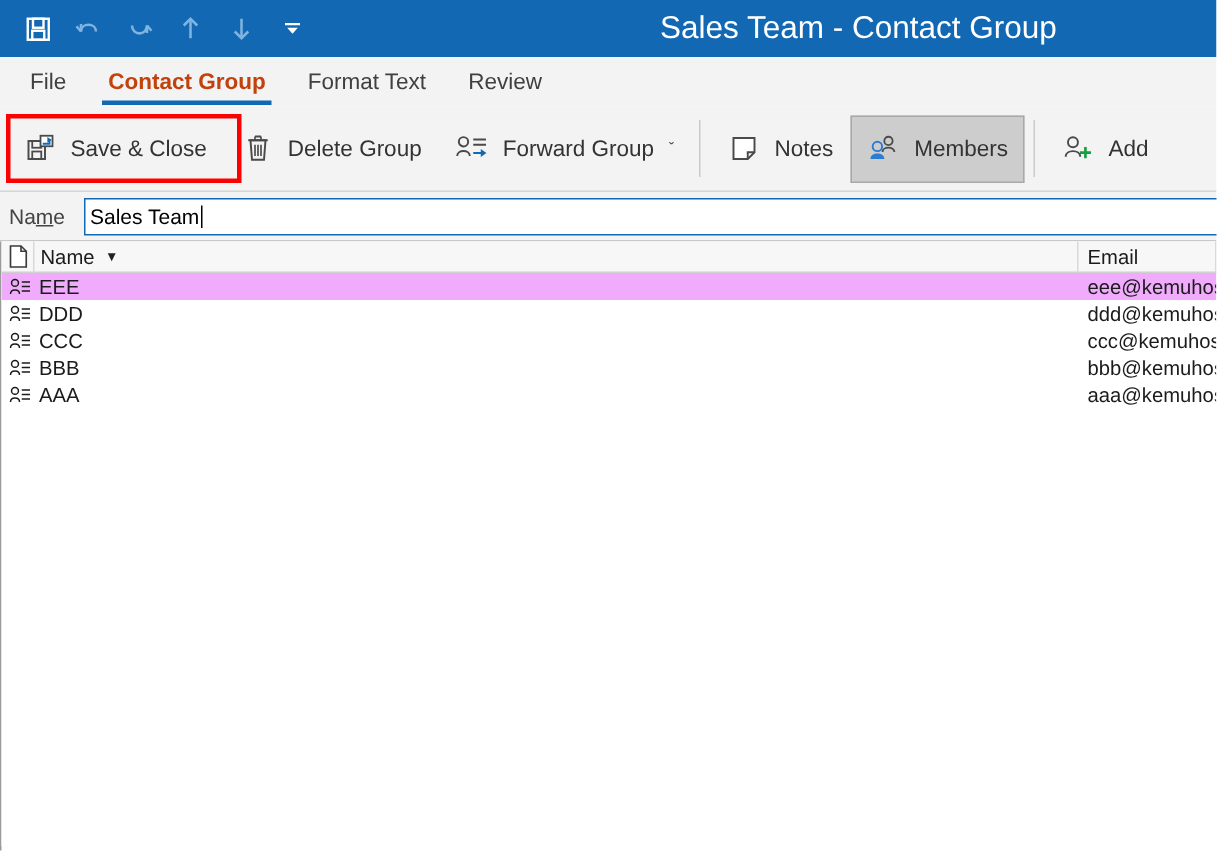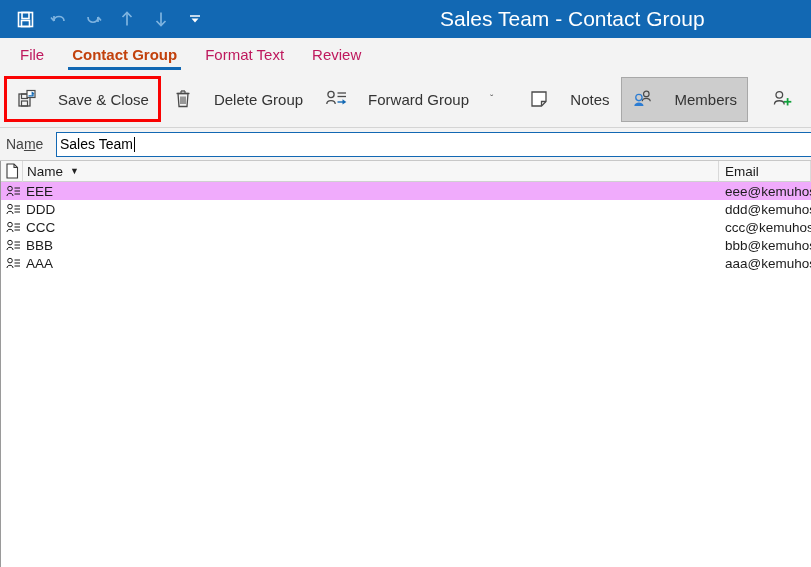--- a/index.html
+++ b/index.html
@@ -66,21 +66,21 @@
     align-items: stretch;
     padding-left: 6px;
     box-sizing: border-box;
   }
   .tab {
     position: relative;
     display: flex;
     align-items: center;
     padding: 0 14px;
     font-size: 15px;
-    color: #be185d;
+    color: #404040;
     white-space: nowrap;
     cursor: default;
   }
   .tab.active {
     font-weight: bold;
     color: #c2410c;
   }
   .tab.active::after {
     content: "";
     position: absolute;
@@ -101,21 +101,21 @@
     padding-left: 4px;
     box-sizing: border-box;
     overflow: hidden;
     position: relative;
   }
   .rb-item {
     display: flex;
     align-items: center;
     height: 45px;
     padding: 0 10px;
-    gap: 19px;
+    gap: 8px;
     font-size: 15px;
     color: #333333;
     white-space: nowrap;
     cursor: default;
     box-sizing: border-box;
     border: 1px solid transparent;
   }
   .rb-item.selected {
     background: #cdcdcd;
     border: 1px solid #a8a8a8;

